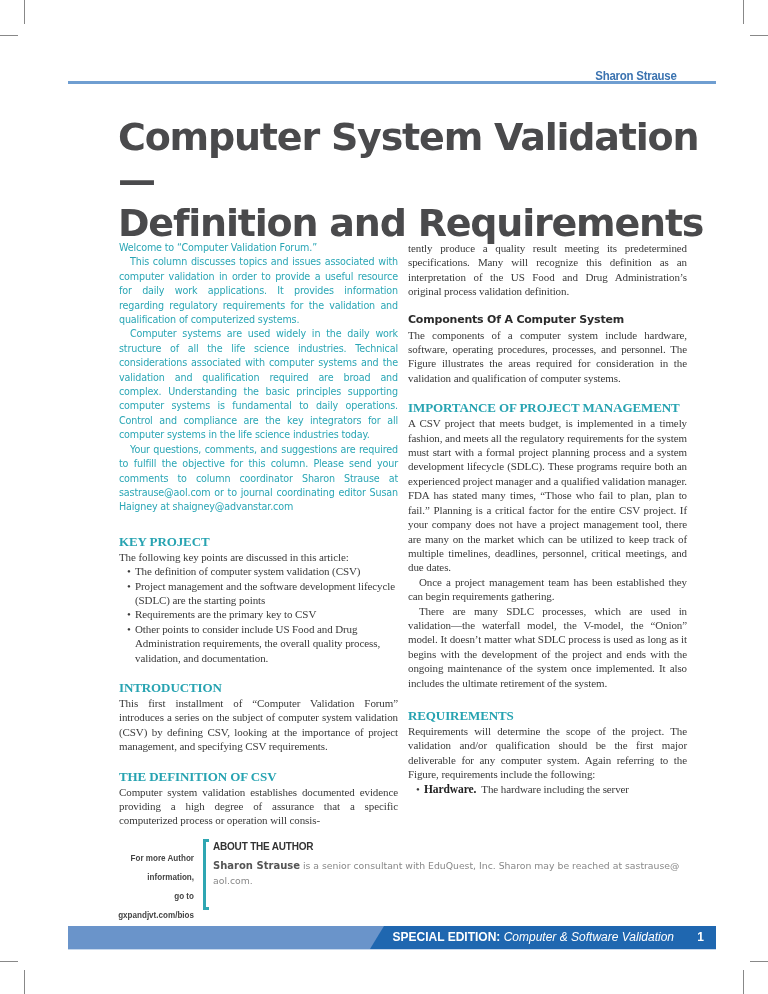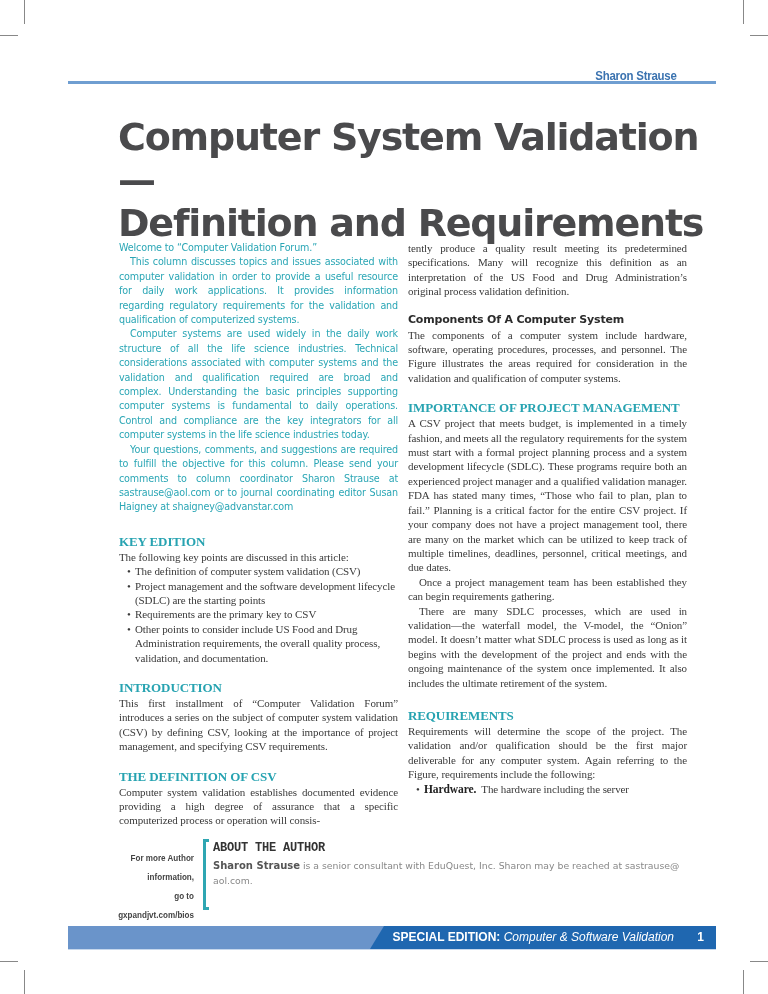--- a/index.html
+++ b/index.html
@@ -67,21 +67,21 @@
     font-family: "Liberation Sans", sans-serif; font-weight: bold; font-size: 9.5px;
     line-height: 19px; color: #444; text-align: right;
     transform: scaleX(0.85); transform-origin: right top;
   }
   .bracket {
     position: absolute; top: 839px; left: 203px; width: 6px; height: 71px;
     border: 3px solid #2fa6b2; border-right: none;
   }
   .about-head {
     position: absolute; top: 841px; left: 213px;
-    font-family: Liberation Mono, monospace; font-weight: bold; font-size: 12px;
+    font-family: Liberation Sans, sans-serif; font-weight: bold; font-size: 10px;
     color: #333; letter-spacing: -0.2px;
   }
   .about-body {
     position: absolute; top: 858px; left: 213px; width: 500px;
     font-family: "DejaVu Sans", sans-serif; font-size: 9.3px; line-height: 15px;
     color: #888;
   }
   .about-body b { color: #555; font-size: 10px; }
 
   
@@ -129,21 +129,21 @@
 </h1>
 
 <div class="col col-left">
   <div class="intro">
     <p class="first">Welcome to “Computer Validation Forum.”</p>
     <p>This column discusses topics and issues associated with computer validation in order to provide a useful resource for daily work applications. It provides information regarding regulatory requirements for the validation and qualification of computerized systems.</p>
     <p>Computer systems are used widely in the daily work structure of all the life science industries. Technical considerations associated with computer systems and the validation and qualification required are broad and complex. Understanding the basic principles supporting computer systems is fundamental to daily operations. Control and compliance are the key integrators for all computer systems in the life science industries today.</p>
     <p>Your questions, comments, and suggestions are required to fulfill the objective for this column. Please send your comments to column coordinator Sharon Strause at sastrause@aol.com or to journal coordinating editor Susan Haigney at shaigney@advanstar.com</p>
   </div>
 
-  <h2 class="h-section" style="margin-top:18px;">KEY EDITION</h2>
+  <h2 class="h-section" style="margin-top:18px;">KEY PROJECT</h2>
   <div class="body-text">
     <p style="text-align:left;">The following key points are discussed in this article:</p>
     <ul class="bullets">
       <li>The definition of computer system validation (CSV)</li>
       <li>Project management and the software development lifecycle (SDLC) are the starting points</li>
       <li>Requirements are the primary key to CSV</li>
       <li>Other points to consider include US Food and Drug Administration requirements, the overall quality process, validation, and documentation.</li>
     </ul>
   </div>
 

